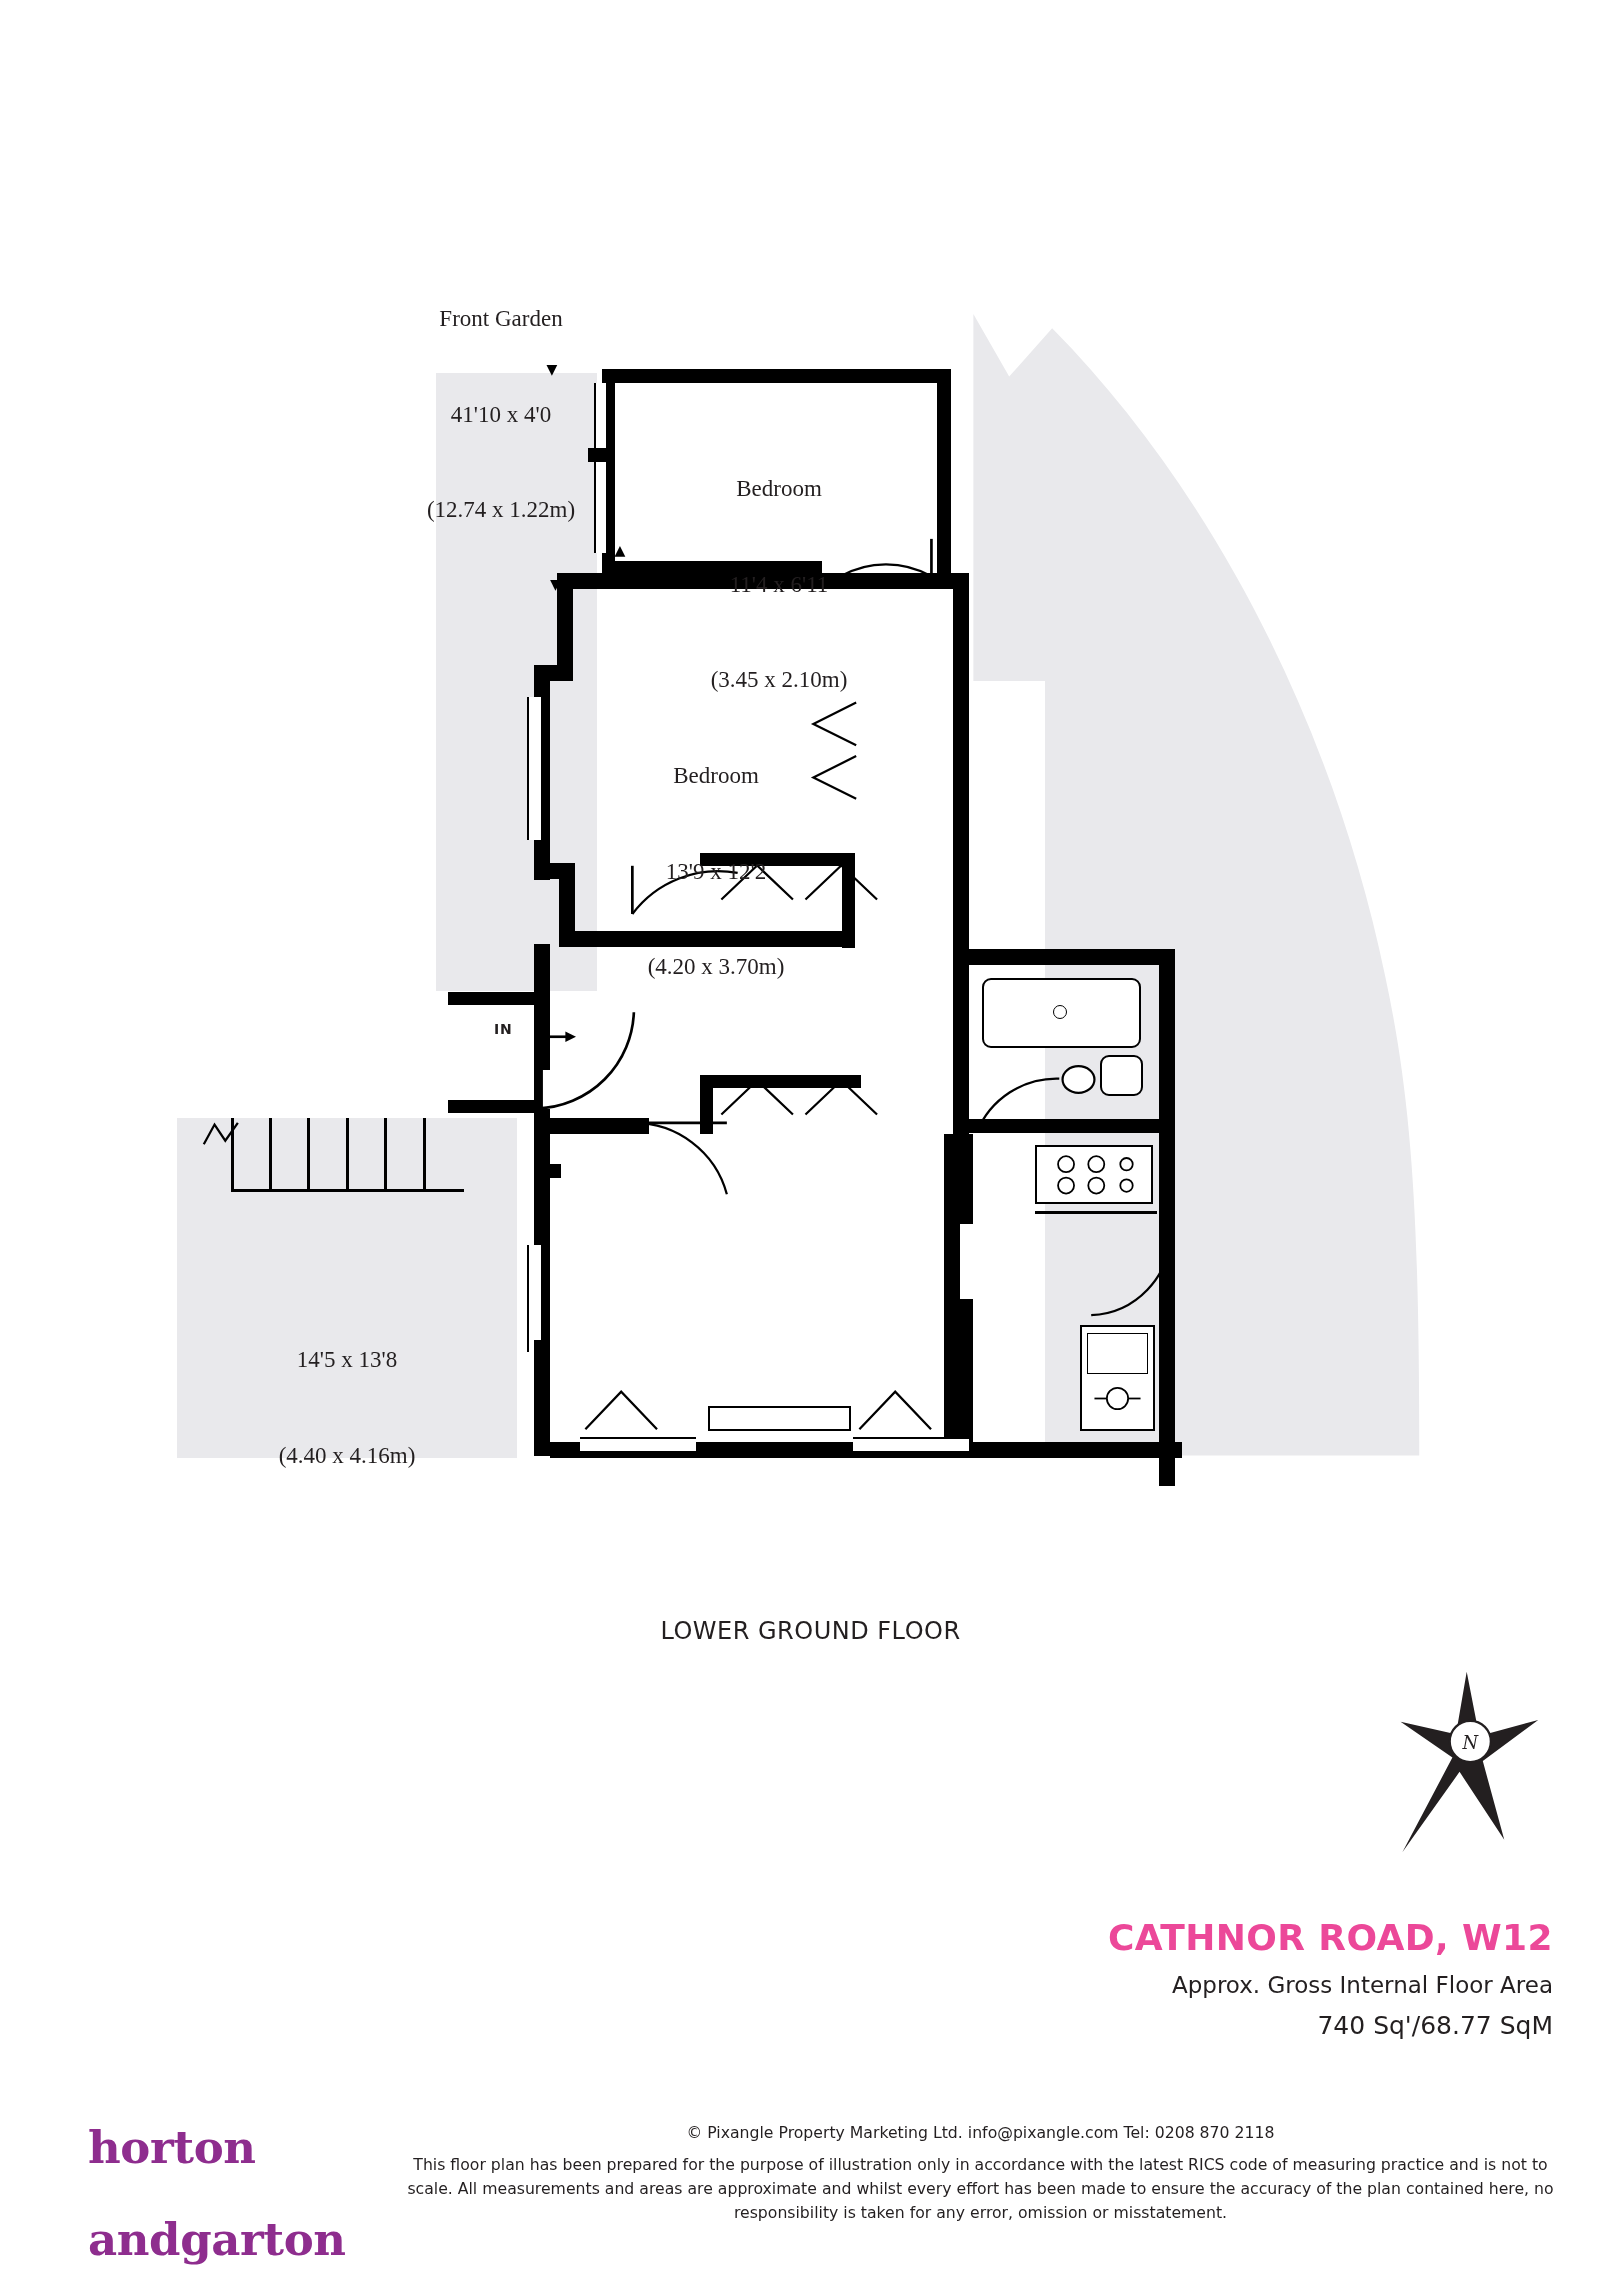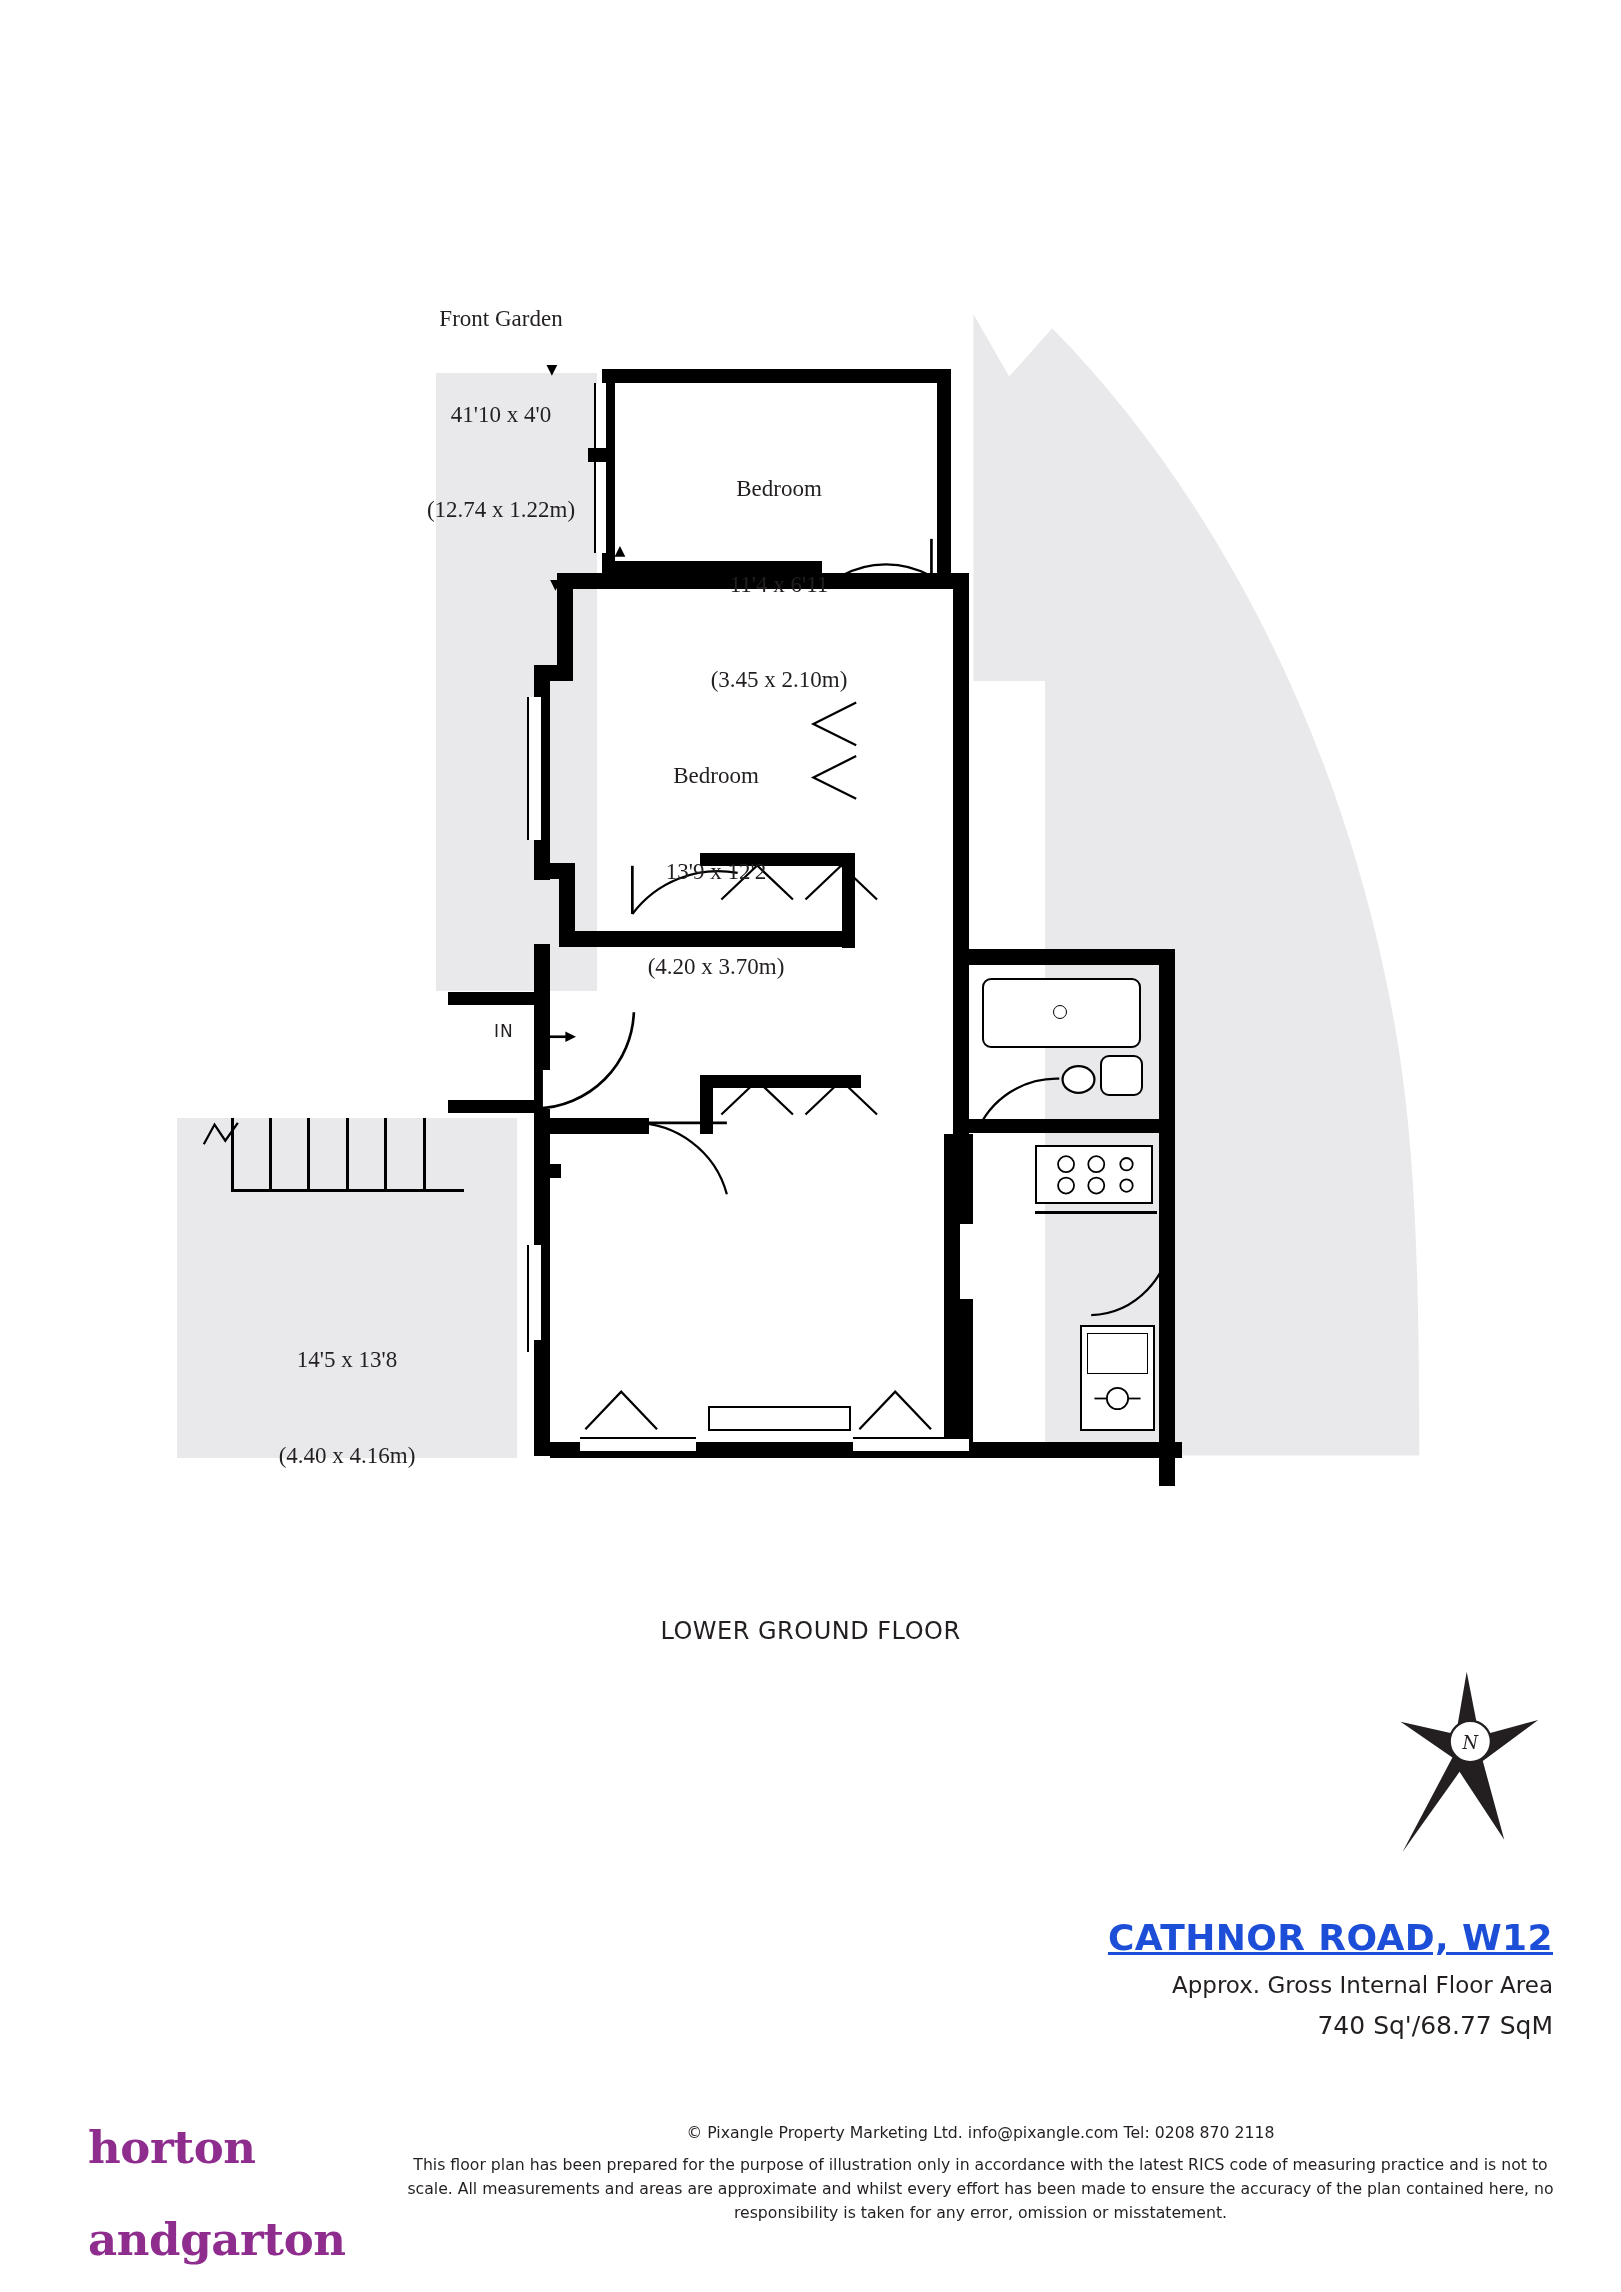--- a/index.html
+++ b/index.html
@@ -76,23 +76,22 @@
     position: absolute;
     right: 68px;
     top: 1917px;
     width: 716px;
     text-align: right;
   }
   .title-main {
     font-size: 36px;
     font-weight: bold;
     letter-spacing: 0.4px;
-    color: #1d4ed8;
+    color: #ec4899;
     font-family: "DejaVu Sans", sans-serif;
-    text-decoration: underline;
   }
   .title-sub {
     font-size: 23px;
     margin-top: 14.3px;
     color: #231f20;
   }
   .title-area {
     font-size: 25px;
     font-weight: normal;
     margin-top: 12.5px;
@@ -133,22 +132,22 @@
   }
   .compass {
     position: absolute;
     left: 1397px;
     top: 1668px;
     width: 143px;
     height: 188px;
   }
   .in-label {
     position: absolute;
-    font-size: 17px;
-    font-weight: normal;
+    font-size: 14px;
+    font-weight: bold;
     letter-spacing: 0.9px;
   }
 </style>
 </head>
 <body>
 
 <div class="plan-stage">
 
   <div class="shade" style="left:436px; top:373px; width:161px; height:618px;"></div>
 

